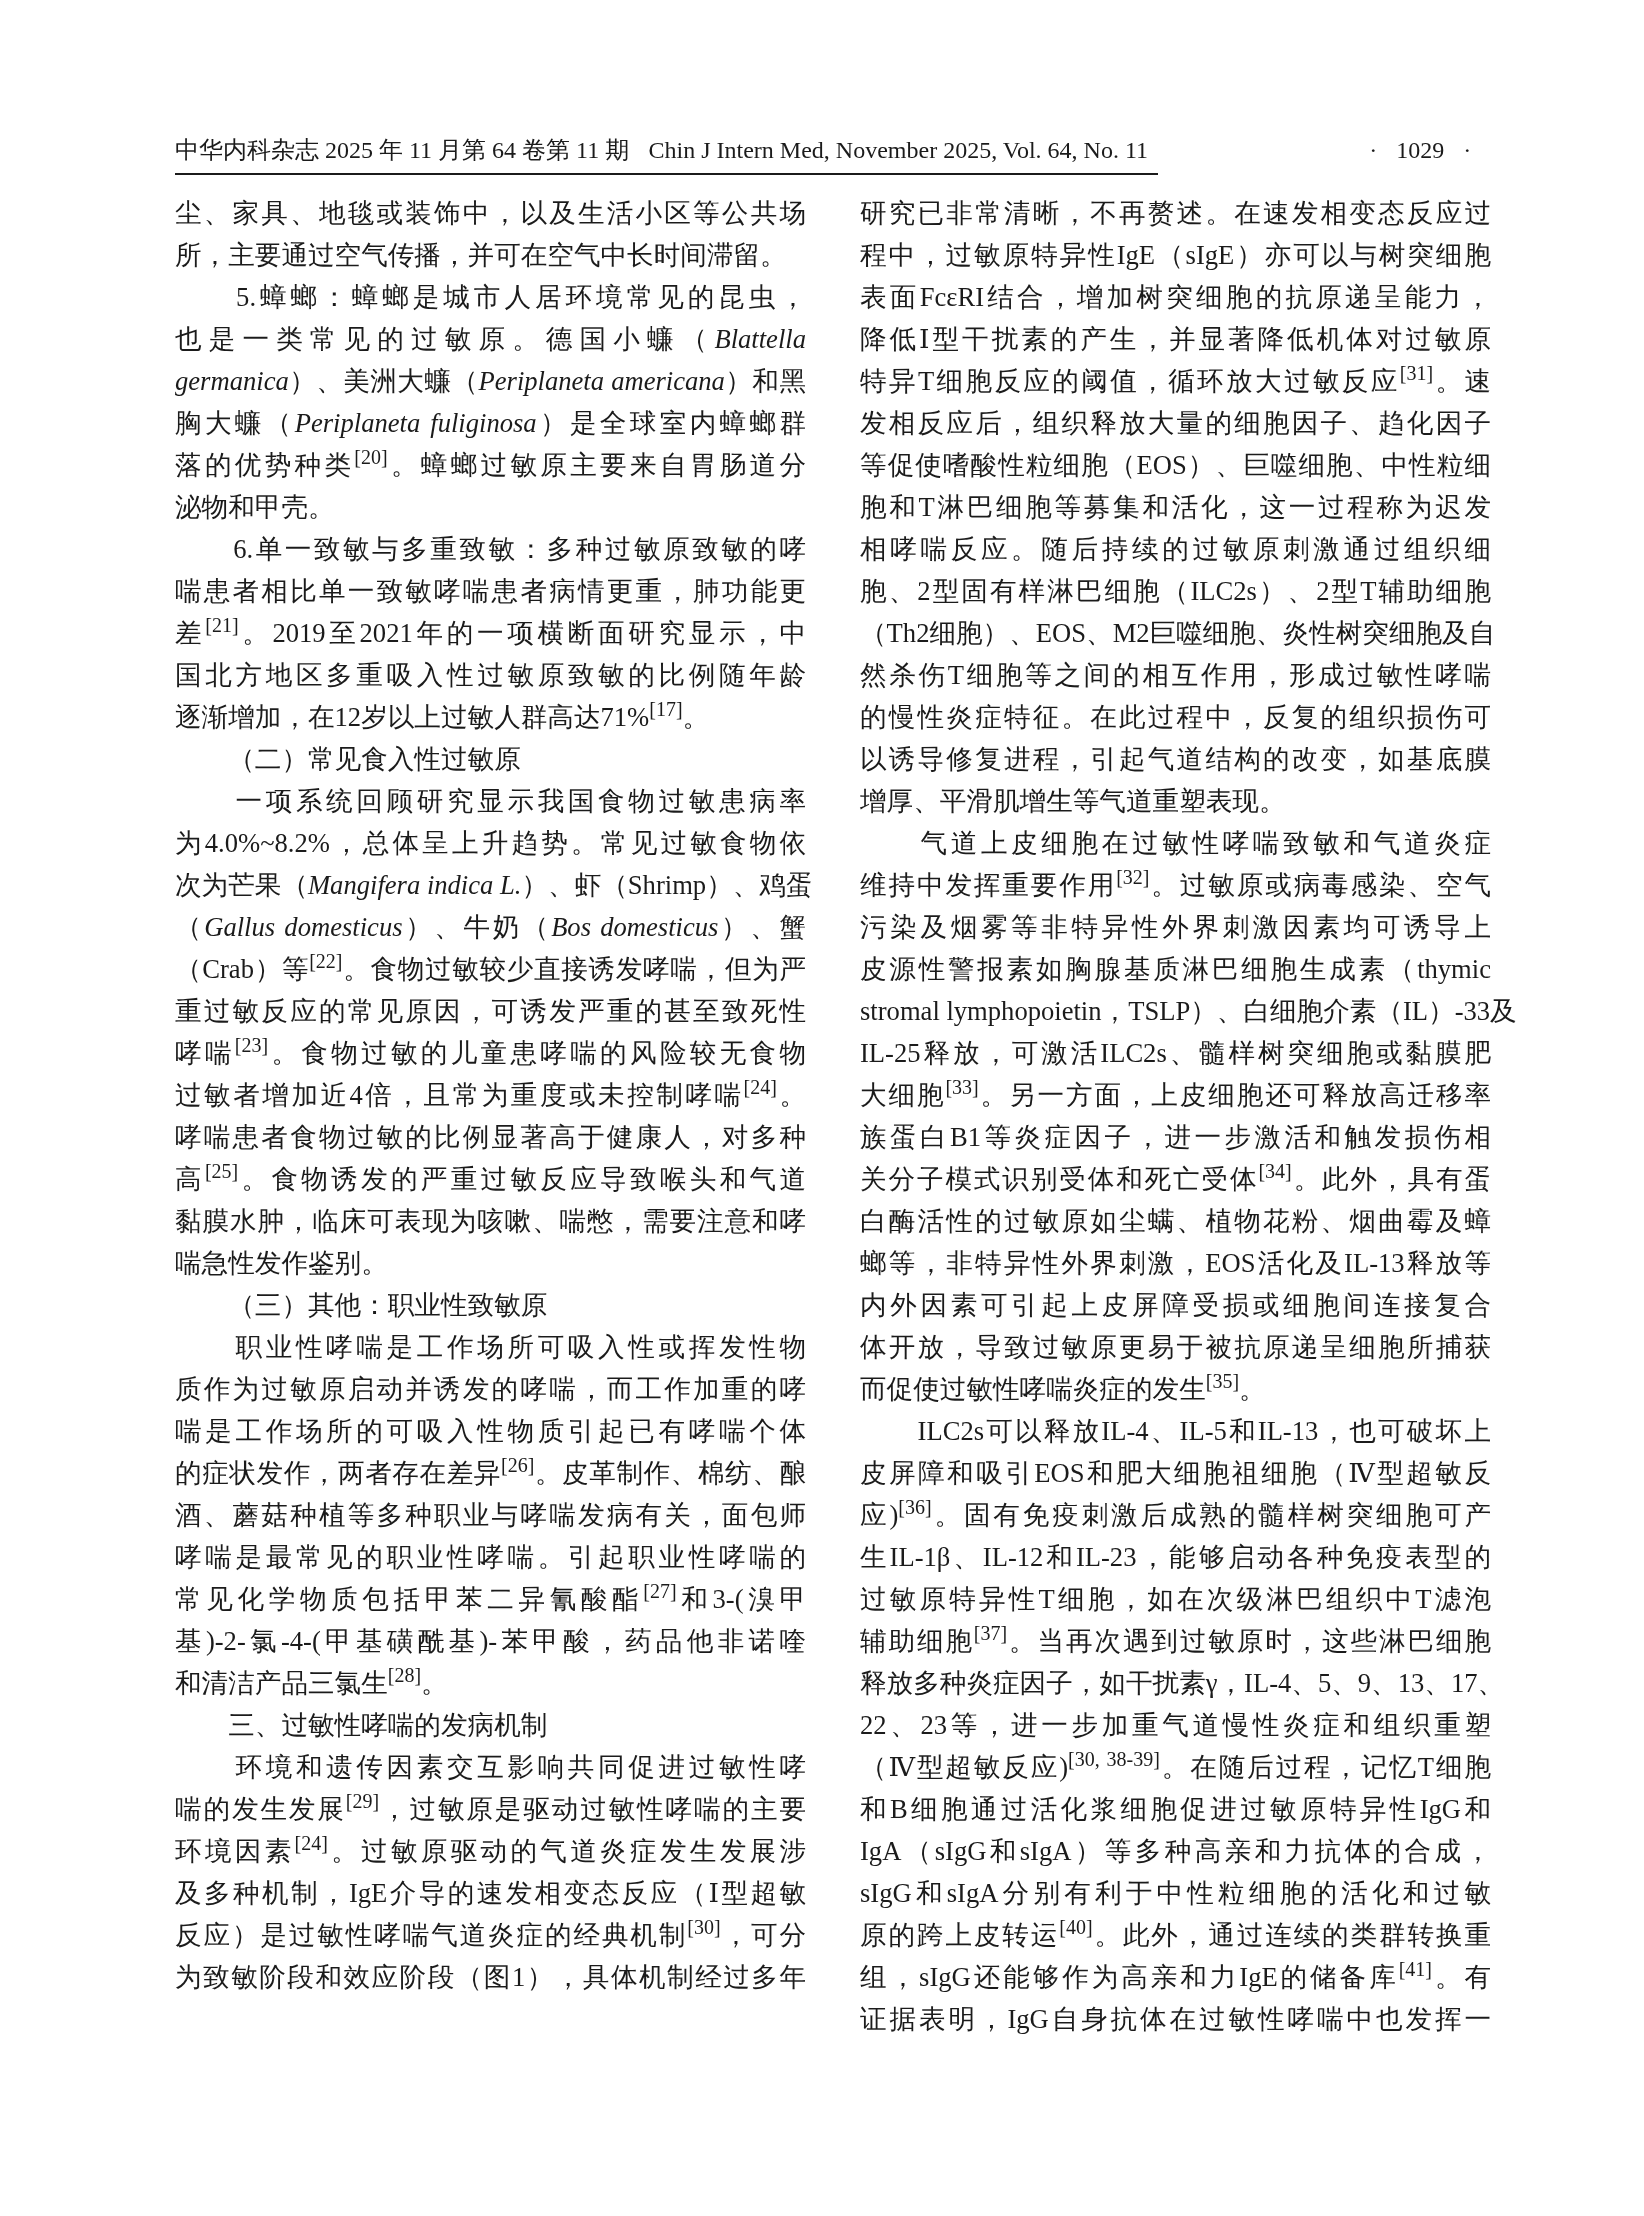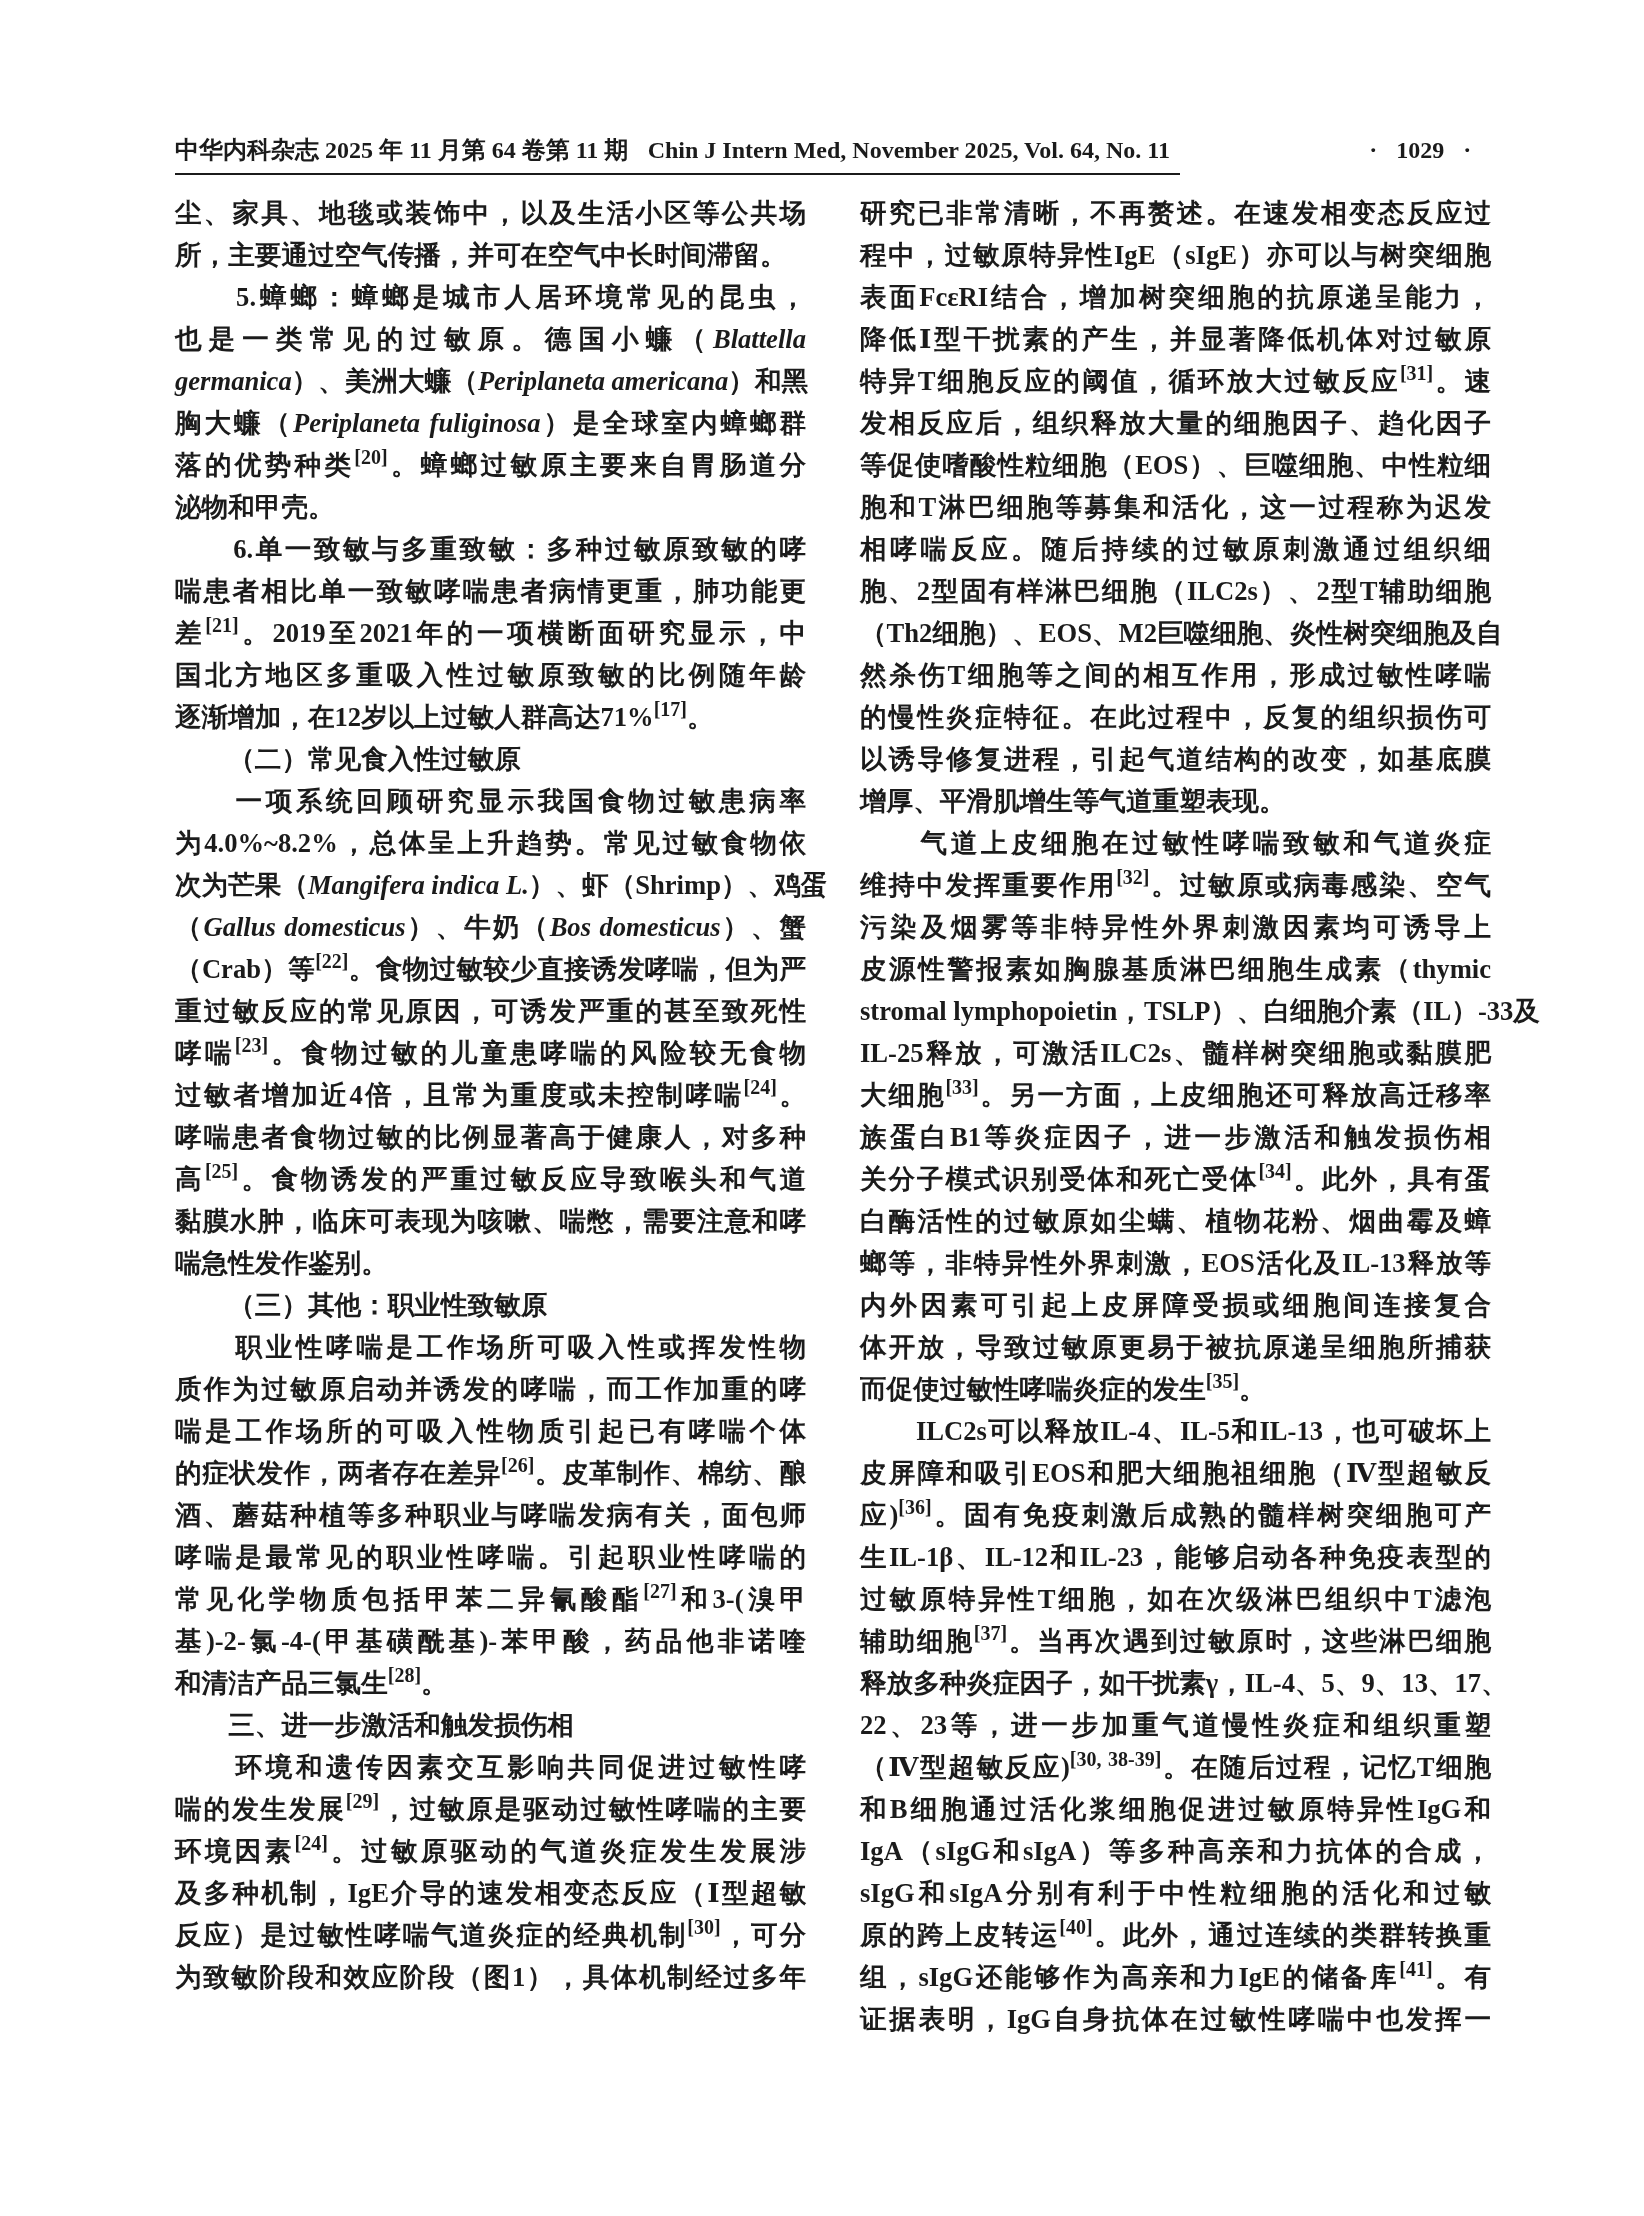--- a/index.html
+++ b/index.html
@@ -3,21 +3,20 @@
 <meta charset="utf-8">
 <style>
   html,body{margin:0;padding:0;background:#ffffff;}
   .page{
     position:relative;
     width:1630px;height:2216px;
     background:#ffffff;
     color:#1b1b1b;
     font-family:"Liberation Serif","DejaVu Serif",serif;
     overflow:hidden;
-    font-weight:bold;
   }
   
   .header{
     position:absolute;left:175px;top:134px;width:1314px;
     display:flex;align-items:baseline;
     font-size:24px;
   }
   .journal-info{
     border-bottom:2.4px solid #1b1b1b;
     padding-bottom:7.3px;padding-right:9.7px;
@@ -91,21 +90,21 @@
         <div class="line end">　　（三）其他：职业性致敏原</div>
         <div class="line">　　职业性哮喘是工作场所可吸入性或挥发性物</div>
         <div class="line">质作为过敏原启动并诱发的哮喘，而工作加重的哮</div>
         <div class="line">喘是工作场所的可吸入性物质引起已有哮喘个体</div>
         <div class="line">的症状发作，两者存在差异<sup>[26]</sup>。皮革制作、棉纺、酿</div>
         <div class="line">酒、蘑菇种植等多种职业与哮喘发病有关，面包师</div>
         <div class="line">哮喘是最常见的职业性哮喘。引起职业性哮喘的</div>
         <div class="line">常见化学物质包括甲苯二异氰酸酯<sup>[27]</sup>和3-(溴甲</div>
         <div class="line">基)-2-氯-4-(甲基磺酰基)-苯甲酸，药品他非诺喹</div>
         <div class="line end">和清洁产品三氯生<sup>[28]</sup>。</div>
-        <div class="line end">　　三、进一步激活和触发损伤相</div>
+        <div class="line end">　　三、过敏性哮喘的发病机制</div>
         <div class="line">　　环境和遗传因素交互影响共同促进过敏性哮</div>
         <div class="line">喘的发生发展<sup>[29]</sup>，过敏原是驱动过敏性哮喘的主要</div>
         <div class="line">环境因素<sup>[24]</sup>。过敏原驱动的气道炎症发生发展涉</div>
         <div class="line">及多种机制，IgE介导的速发相变态反应（Ⅰ型超敏</div>
         <div class="line">反应）是过敏性哮喘气道炎症的经典机制<sup>[30]</sup>，可分</div>
         <div class="line">为致敏阶段和效应阶段（图1），具体机制经过多年</div>
       </div>
     <div class="col">
         <div class="line">研究已非常清晰，不再赘述。在速发相变态反应过</div>
         <div class="line">程中，过敏原特异性IgE（sIgE）亦可以与树突细胞</div>

